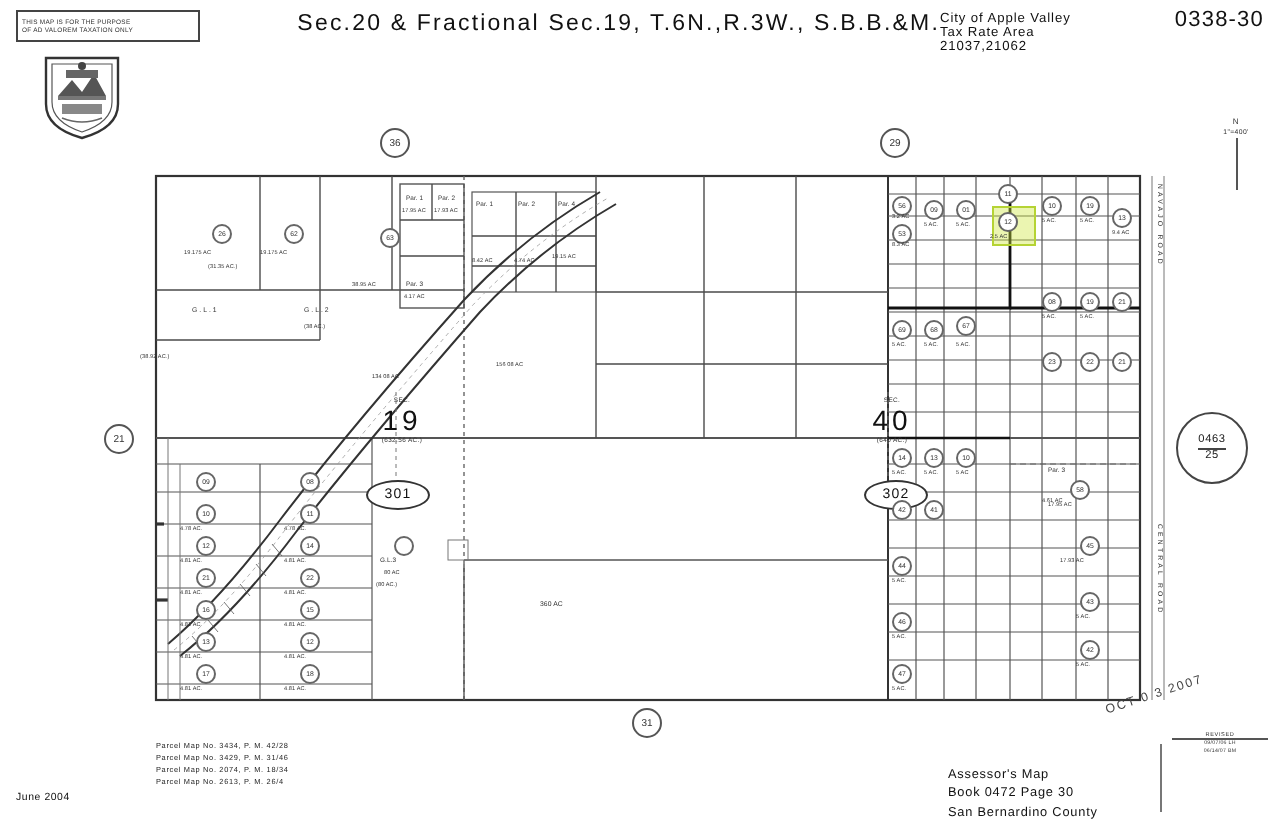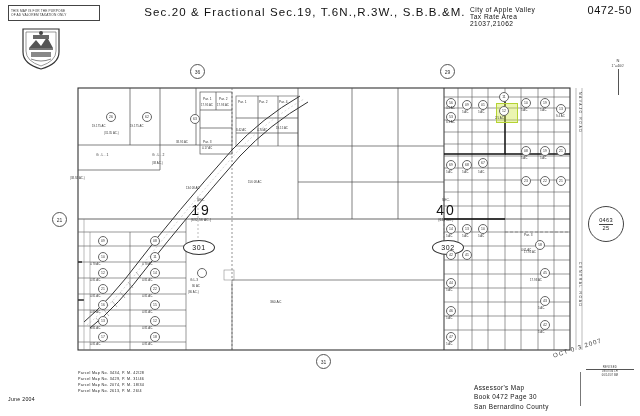--- a/index.html
+++ b/index.html
@@ -20,21 +20,21 @@
     left:8px;top:5px;width:92px;height:16px;
     border:1px solid #444;box-sizing:border-box;
     display:flex;flex-direction:column;justify-content:center;
     padding:0 2px;
   }
   .disclaimer div{font-size:3.2px;line-height:1.35;letter-spacing:.15px;color:#333;}
 
   .seal{left:20px;top:26px;width:42px;height:44px;}
 
   .main-title{
-    left:140px;top:6px;width:330px;text-align:center;
+    left:140px;top:6px;width:330px;text-align:right;
     font-size:11.5px;letter-spacing:1.1px;color:#111;
     font-family:"Liberation Sans", sans-serif;
   }
 
   .city-block{left:470px;top:6px;width:160px;}
   .city-block .l1{font-size:6.6px;letter-spacing:.45px;color:#111;}
   .city-block .l2{font-size:6.6px;letter-spacing:.45px;color:#111;}
   .city-block .l3{font-size:6.6px;letter-spacing:.45px;color:#111;}
   .bookno{position:absolute;right:8px;top:4px;font-size:11px;letter-spacing:.6px;color:#111;}
 
@@ -130,21 +130,21 @@
     <path d="M11 33 Q21 37 31 33" stroke="#666" stroke-width=".8" fill="none"></path>
   </svg>
 
   <div class="abs main-title nowrap">Sec.20 &amp; Fractional Sec.19, T.6N.,R.3W., S.B.B.&amp;M.</div>
 
   <div class="abs city-block">
     <div class="l1">City of Apple Valley</div>
     <div class="l2">Tax Rate Area</div>
     <div class="l3">21037,21062</div>
   </div>
-  <div class="bookno">0472-50</div>
+  <div class="bookno">0338-30</div>
 
   <div class="abs north">
     <div class="nletter">N</div>
     <div class="scale">1"=400'</div>
     <div class="shaft"></div>
   </div>
 
   <svg class="mapsvg" viewBox="0 0 640 416">
     <g stroke="#4a4a4a" fill="none" stroke-width=".7">
 

